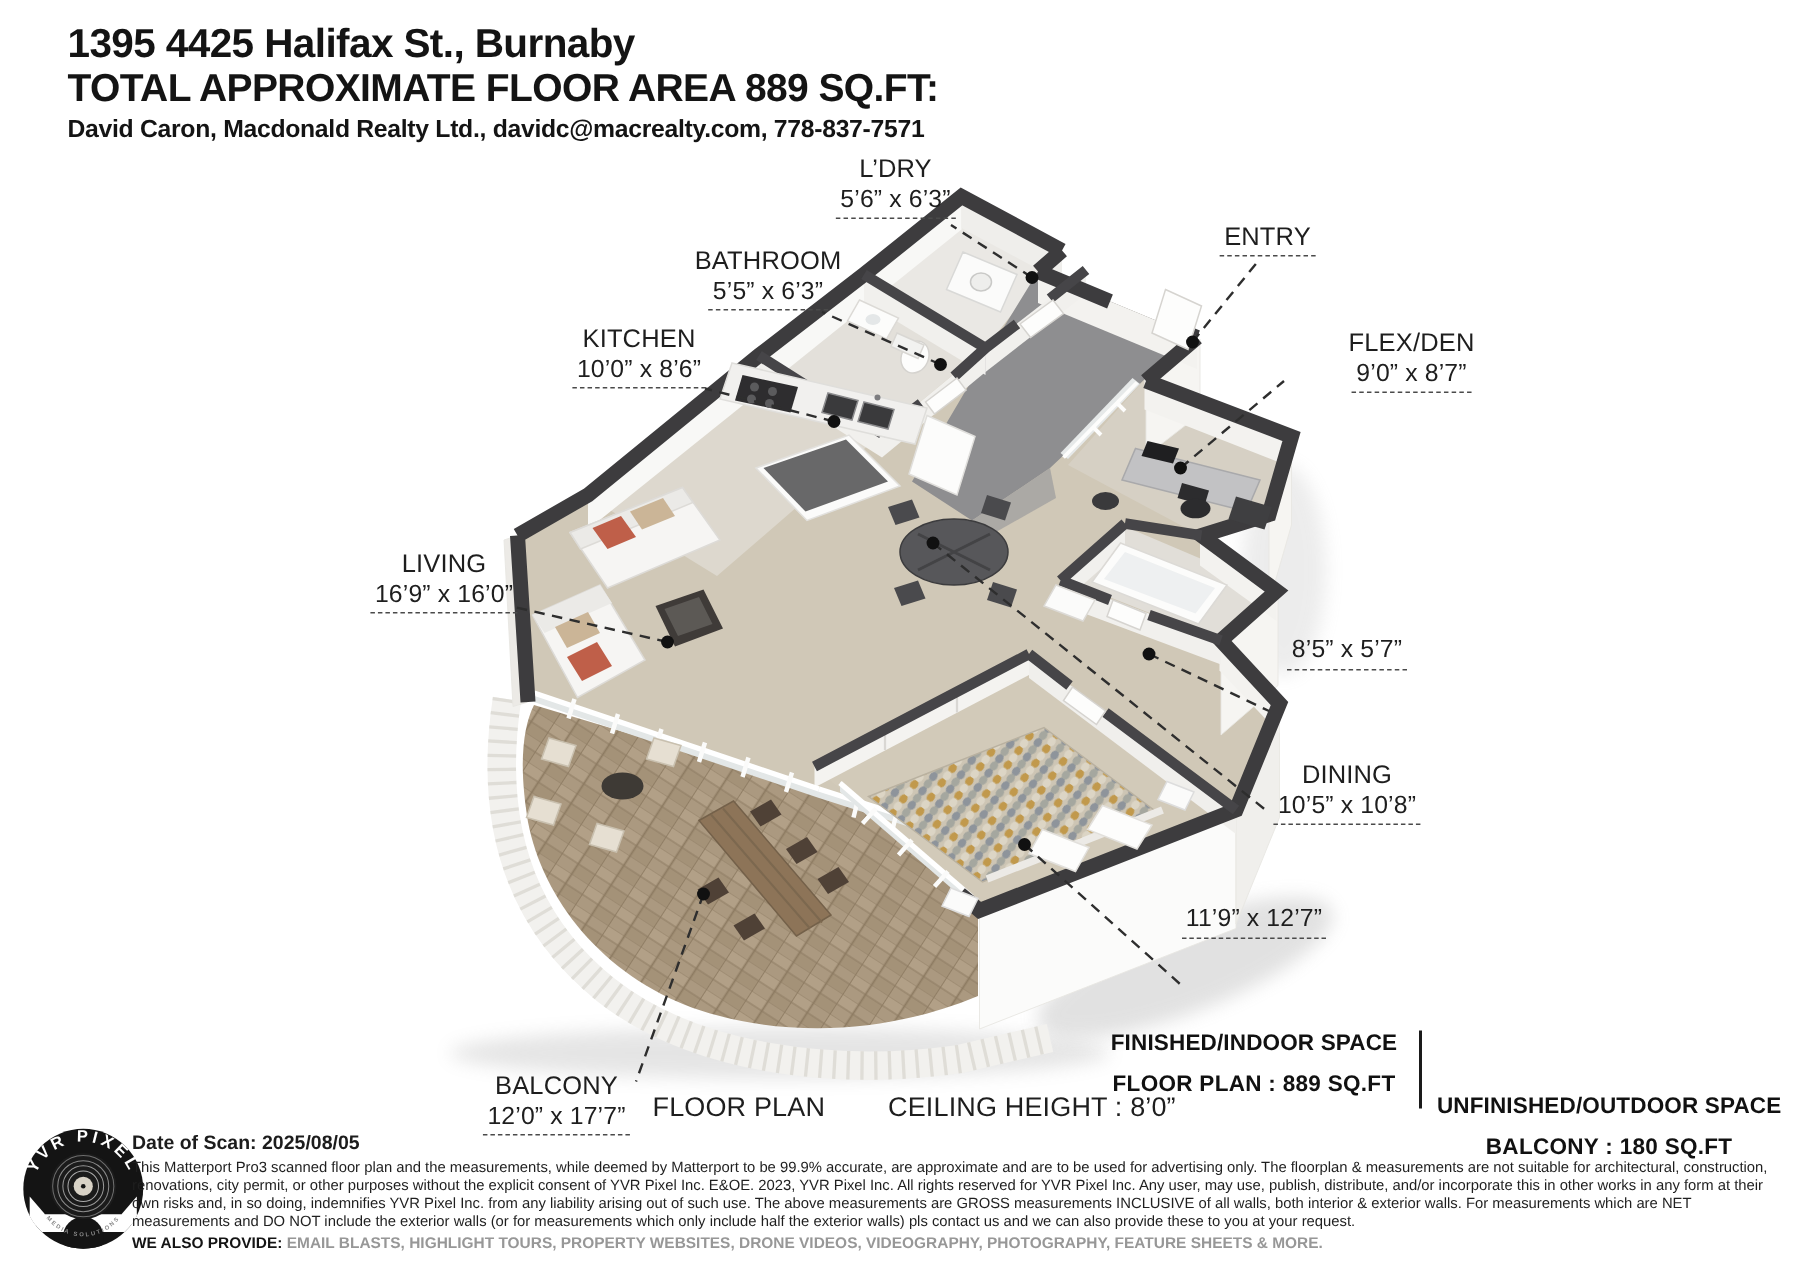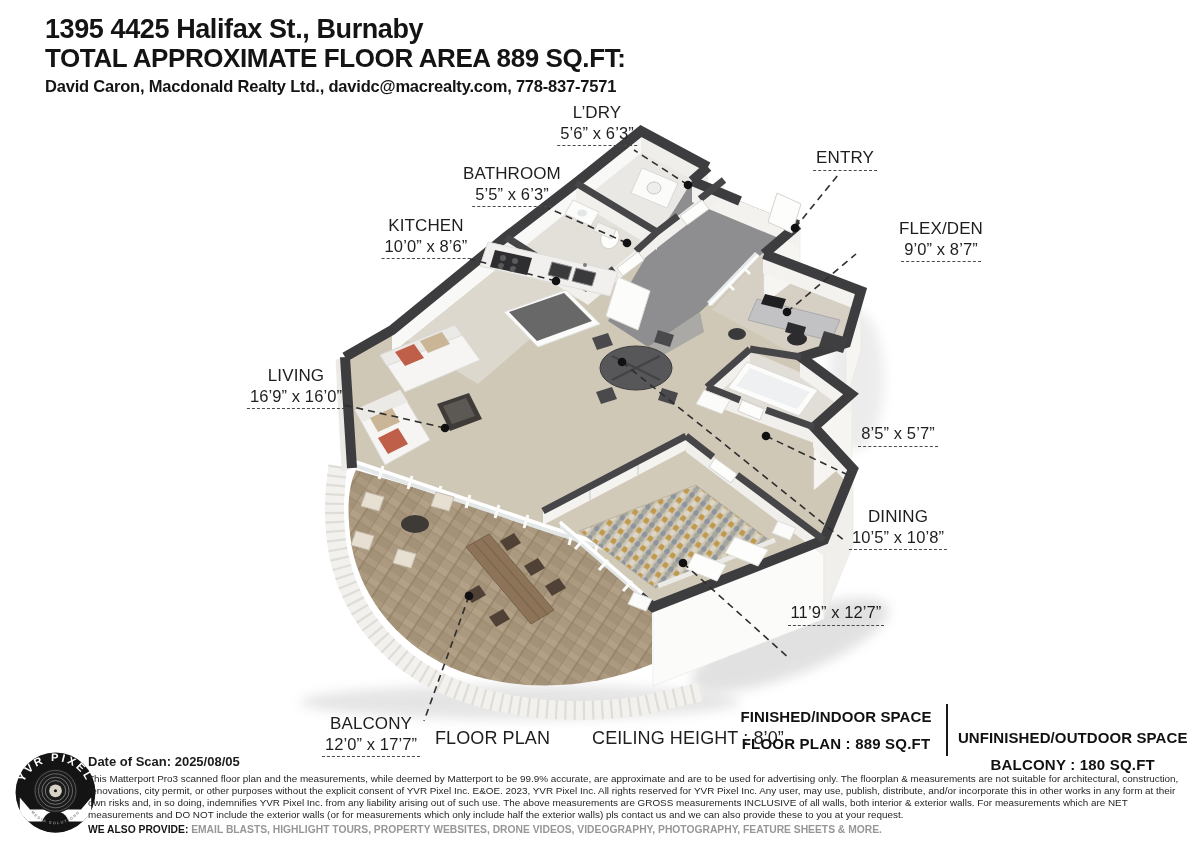--- a/index.html
+++ b/index.html
@@ -18,21 +18,21 @@
               font-size:17px;line-height:19.5px;color:#1e1e1e;white-space:nowrap;letter-spacing:0.1px;}
   .room-label .nm{display:block;}
   .room-label.wrap{white-space:normal;width:128px;}
   .room-label .dims{display:inline-block;font-size:16.5px;border-bottom:1.6px dashed #4a4a4a;
                     padding:0 3px 2px;margin-top:1px;text-align:right;}
   .room-label .dims:empty{display:none;border:none;}
   
   .plan-caption{left:435px;top:728px;font-size:18px;color:#1e1e1e;z-index:2;letter-spacing:0.1px;}
   .plan-caption span{margin-right:42px;}
   
-  .summary{left:738px;top:687px;width:452px;display:flex;align-items:center;z-index:2;color:#111;}
+  .summary{left:738px;top:687px;width:452px;display:flex;align-items:flex-start;z-index:2;color:#111;}
   .sum-col{text-align:center;}
   .sum-col.left{width:196px;}
   .sum-col.right{flex:1;margin-top:42px;}
   .sum-title{font-size:15px;font-weight:700;letter-spacing:0.1px;}
   .sum-value{font-size:15px;font-weight:700;margin-top:10px;letter-spacing:0.2px;}
   .sum-divider{width:1.5px;background:#1a1a1a;height:52px;margin:0 8px 0 12px;}
   
   .logo-wrap{left:13px;top:750px;width:85px;height:85px;z-index:2;}
   .scan-date{left:88px;top:754px;font-size:13px;font-weight:700;color:#1c1c1c;z-index:2;}
   .disclaimer{left:88px;top:773px;width:1102px;font-size:9.9px;line-height:12.1px;color:#1f1f1f;z-index:2;}

